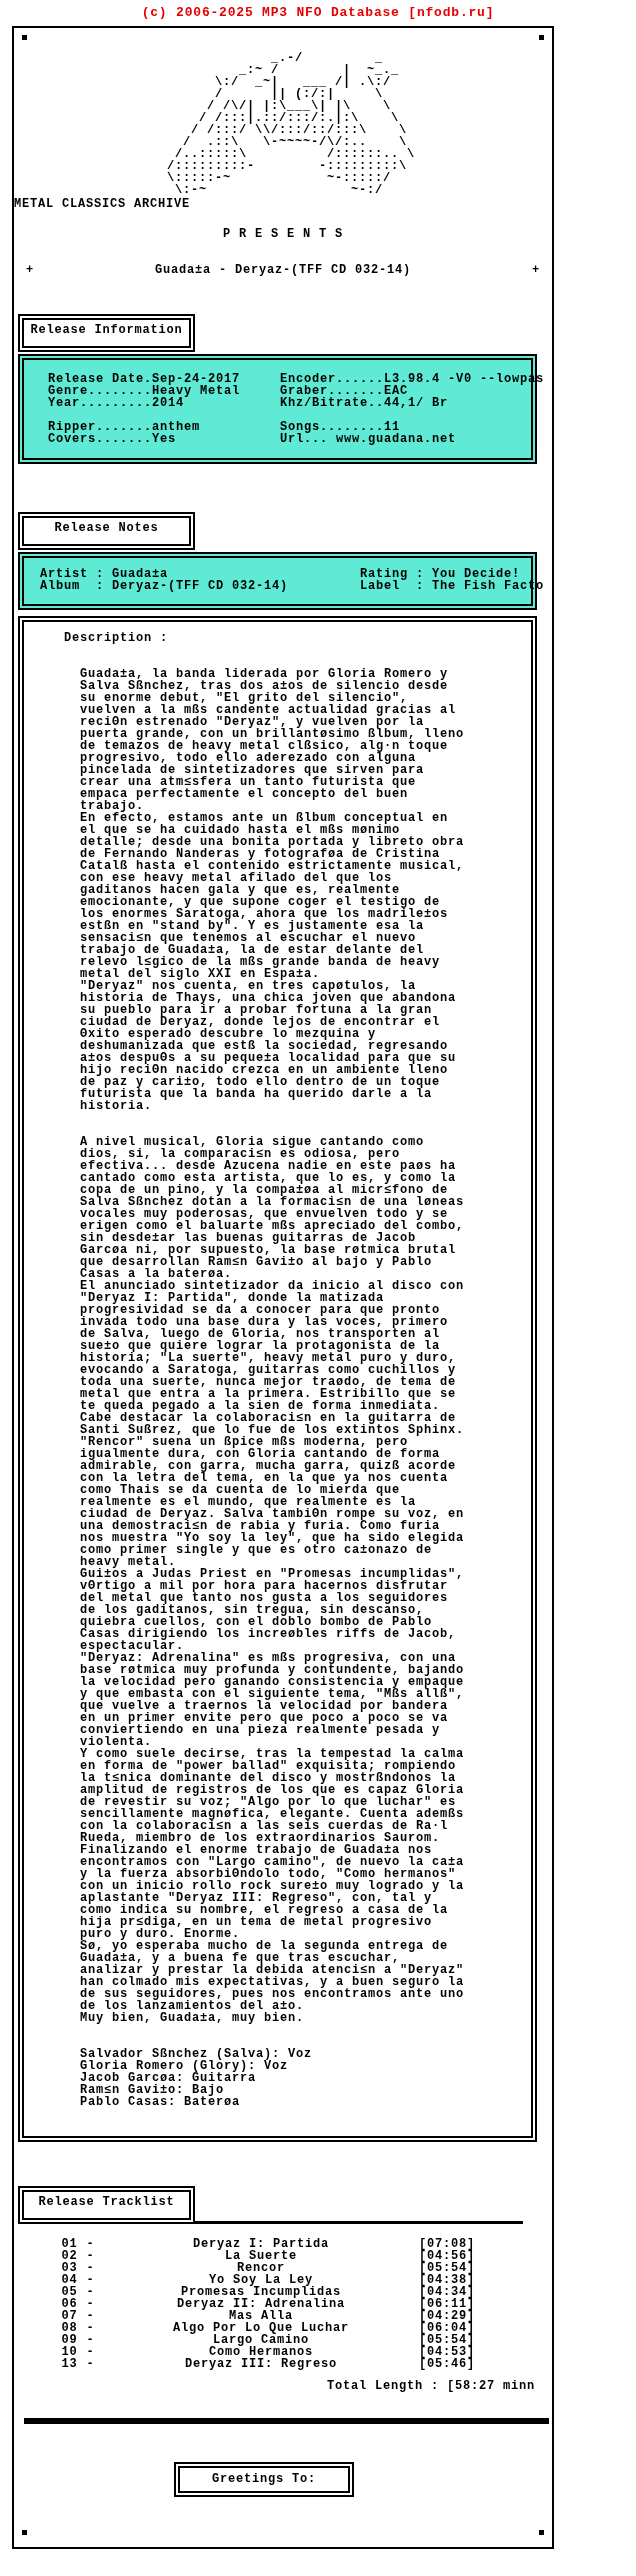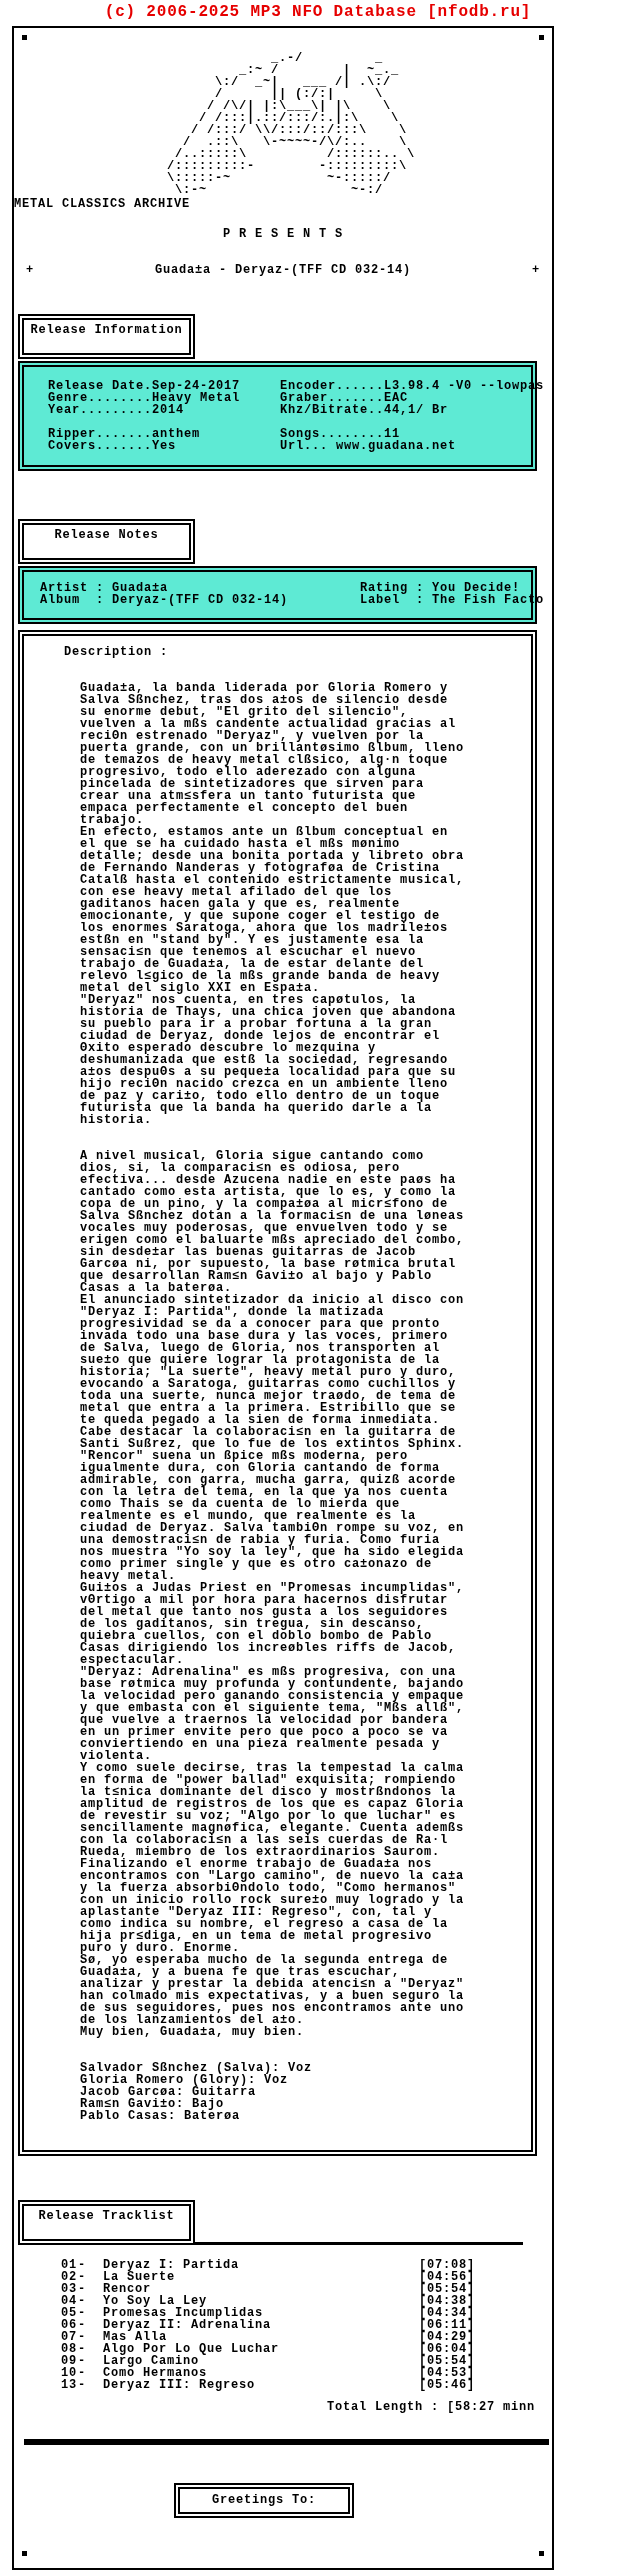--- a/index.html
+++ b/index.html
@@ -13,21 +13,21 @@
     line-height: 12px;
     letter-spacing: 0.8px;
     color: #000;
   }
   pre { margin: 0; font: inherit; letter-spacing: inherit; white-space: pre; }
 
   .nfo-header {
     text-align: center;
     color: #e60000;
     padding: 6px 0 7px 0;
-    font-size: 16px;
+    font-size: 13px;
     line-height: 13px;
     cursor: pointer;
   }
 
   .outer-box {
     position: relative;
     margin-left: 12px;
     width: 542px;
     border: 2px solid #000;
     padding: 24px 0 50px 0;
@@ -47,21 +47,21 @@
   .release-title-row {
     display: flex; justify-content: space-between; align-items: center;
     margin: 24px 12px 0 12px;
   }
   .release-title-row .title-text { flex: 1; text-align: center; }
 
   .tab {
     width: 177px;
     border: 6px double #000;
     text-align: center;
-    padding: 4px 0 17px 0;
+    padding: 4px 0 10px 0;
     background: #fff;
   }
   .section { margin-left: 4px; margin-right: 15px; }
 
   .dos-box {
     border: 6px double #000;
     margin-top: 2px;
     width: 519px;
     background: #5eead4;
   }
@@ -77,21 +77,21 @@
     border: 6px double #000;
     padding: 10px 8px 28px 40px;
   }
   .desc-heading { margin-bottom: 24px; }
   .desc-body { margin-left: 16px; }
 
   .sec-tracklist { margin-top: 44px; }
   .tracklist-tab-row { border-bottom: 3px solid #000; margin-right: 14px; }
   .tracklist-tab-row .tab { margin-bottom: -3px; border-bottom-width: 6px; }
 
-  .tracks { margin: 14px 0 0 43px; }
+  .tracks { margin: 14px 0 0 43px; text-align: center; }
   .track-row { display: flex; }
   .track-num { width: 17px; }
   .track-sep { width: 25px; }
   .track-title { width: 316px; }
   .total-length { margin: 10px 0 0 309px; }
 
   .thick-bar { height: 6px; background: #000; margin: 26px 3px 0 10px; }
 
   .greetings-box {
     width: 180px;

